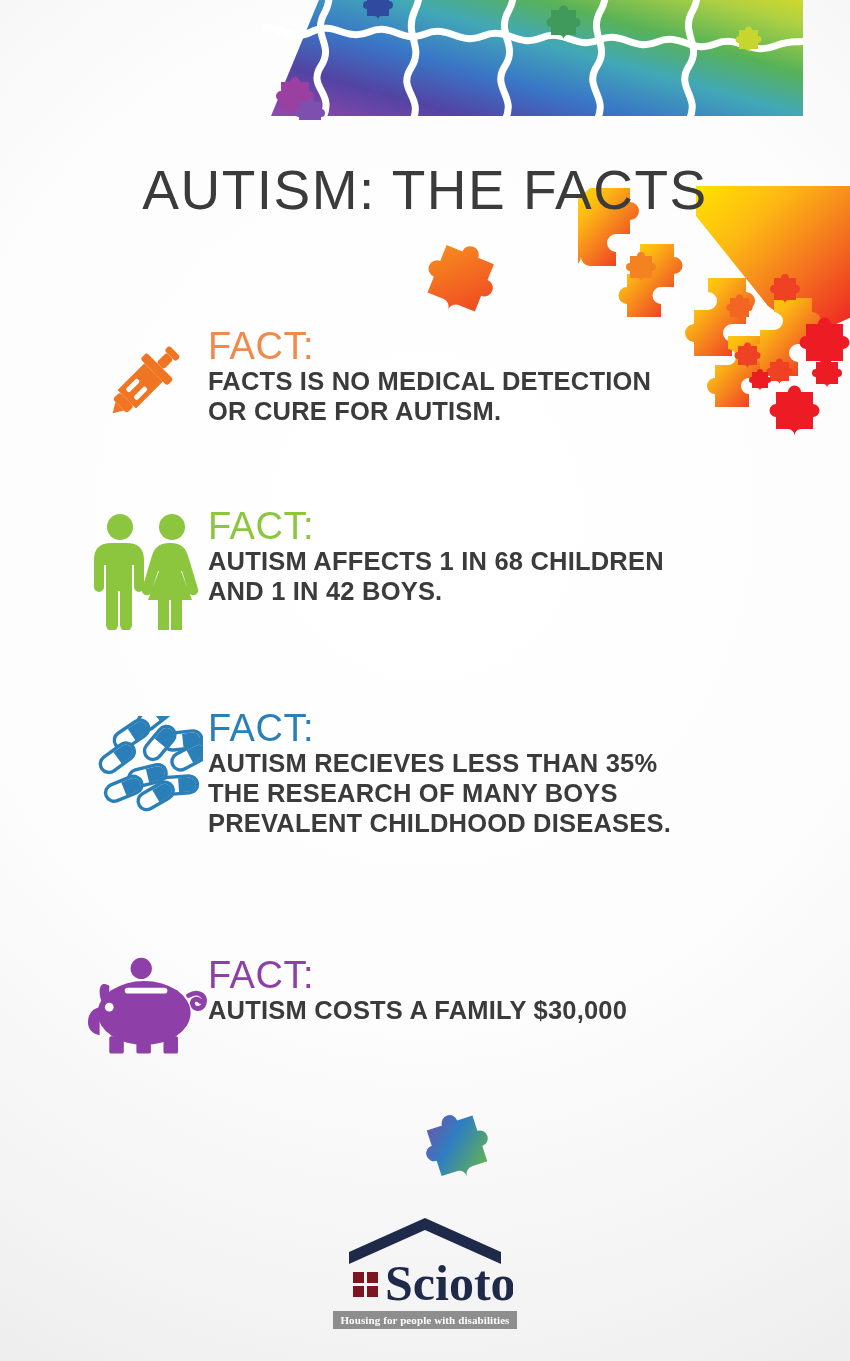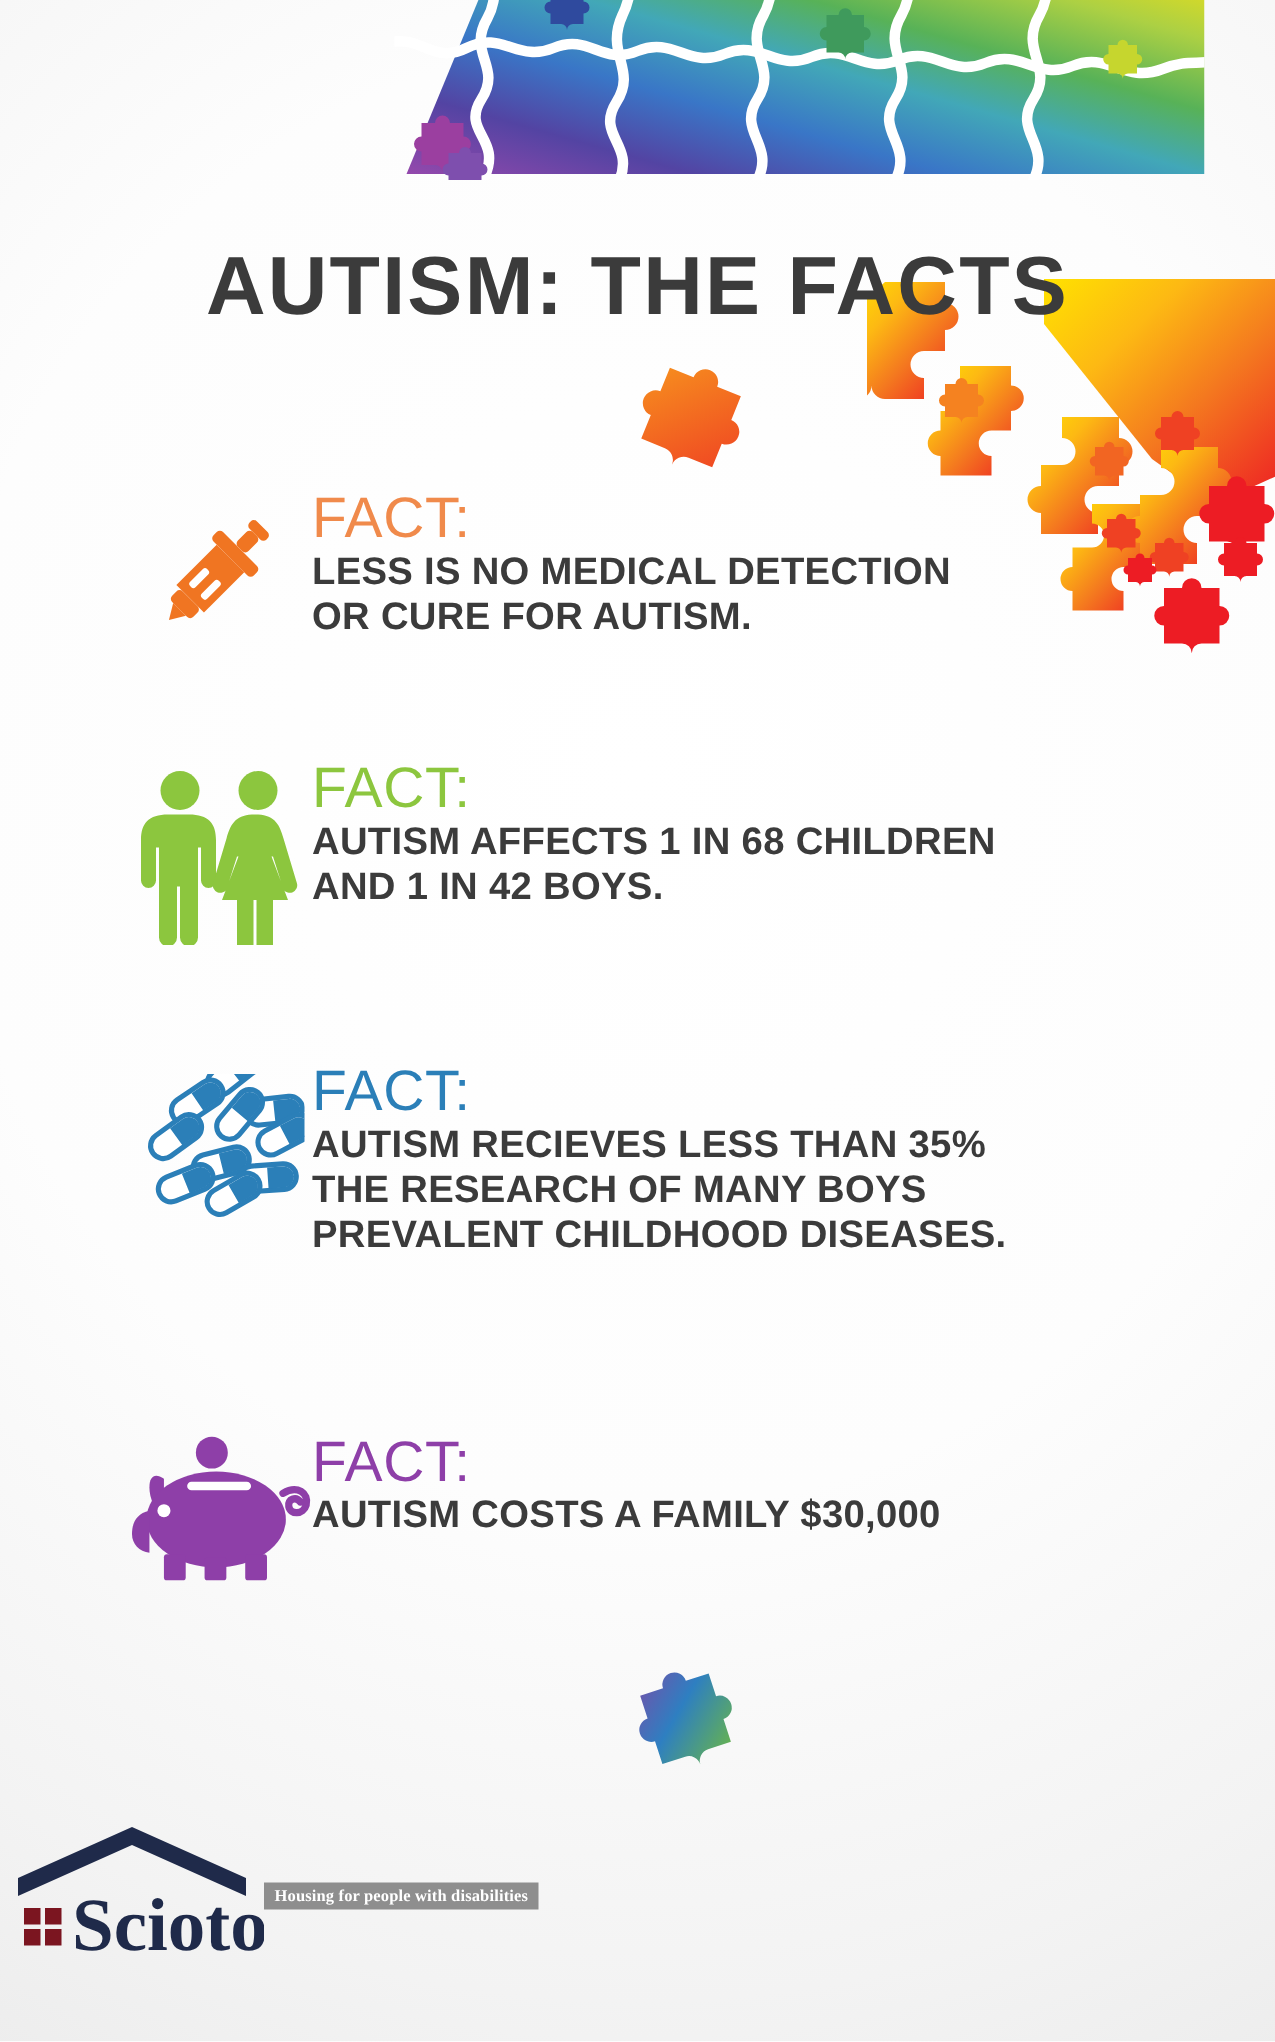--- a/index.html
+++ b/index.html
@@ -40,21 +40,21 @@
     width: 86px; height: 74px;
   }
 
   
   #title {
     position: absolute;
     top: 124px;
     left: 0; right: 0;
     text-align: center;
     font-size: 55px;
-    font-weight: bold;
+    font-weight: normal;
     letter-spacing: 1.5px;
     color: #3b3b3b;
     font-family: "Liberation Sans", sans-serif;
     margin-top: 34px;
   }
 
   
   .fact {
     position: absolute;
     display: flex;
@@ -98,21 +98,21 @@
   #fact-2 .fact-icon { padding-top: 4px; }
   #fact-3 .fact-icon { padding-top: 8px; }
   #fact-4 .fact-icon { padding-top: 0px; }
 
   
   #footer {
     position: absolute;
     top: 1216px;
     left: 0; right: 0;
     display: flex;
-    flex-direction: row;
+    flex-direction: column;
     align-items: center;
   }
   #logo-mark { display: block; }
   #tagline {
     margin-top: 3px;
     background: #8e8e8e;
     color: #ffffff;
     font-size: 11px;
     font-weight: bold;
     letter-spacing: 0.1px;
@@ -257,21 +257,21 @@
           <rect x="60" y="27" width="9" height="38" rx="3"></rect>
           <rect x="69" y="41" width="14" height="10" rx="3"></rect>
           <rect x="83" y="38" width="7" height="16" rx="3"></rect>
           <path d="M12,40 l-10,6 l10,6 z"></path>
         </g>
       </svg>
     </div>
     <div class="fact-body">
       <div class="fact-label" style="color:#F08A4B">FACT:</div>
       <div class="fact-text">
-        <div>LESS IS NO MEDICAL DETECTION</div>
+        <div>FACTS IS NO MEDICAL DETECTION</div>
         <div>OR CURE FOR AUTISM.</div>
       </div>
     </div>
   </div>
 
   <div class="fact" id="fact-2">
     <div class="fact-icon">
       <svg width="108" height="120" viewBox="0 0 108 120">
         <g fill="#8CC63E">
 

